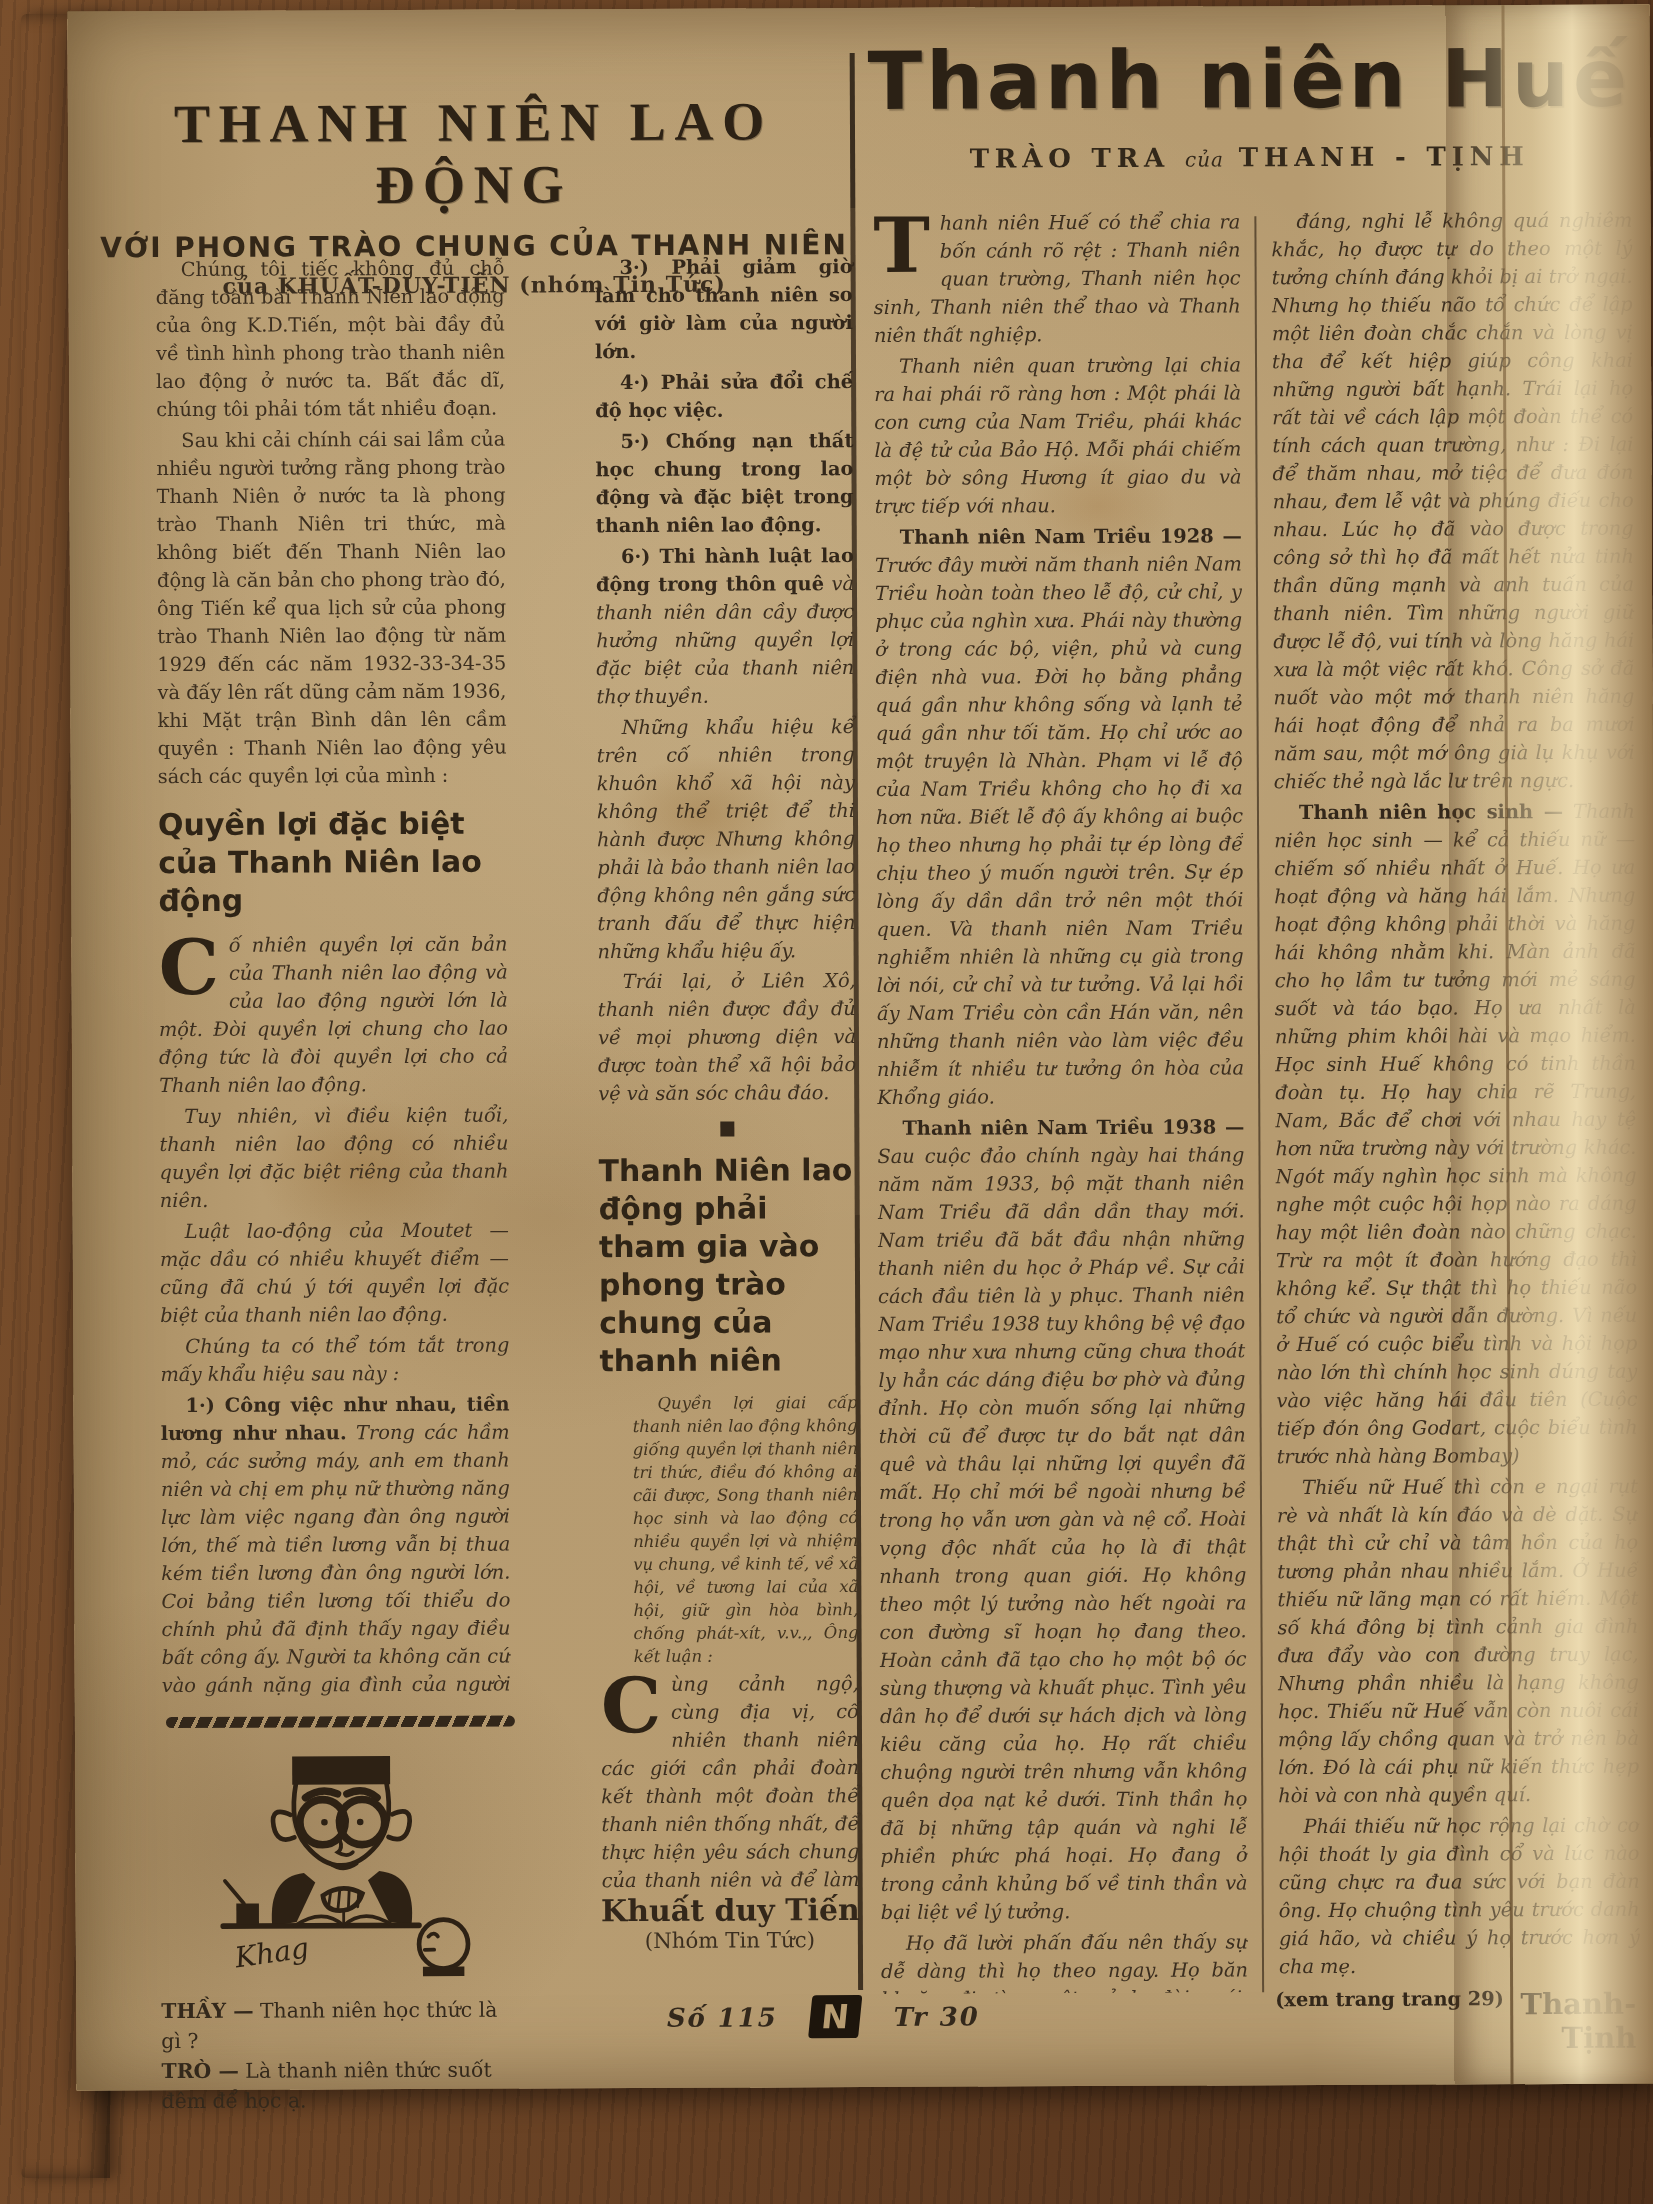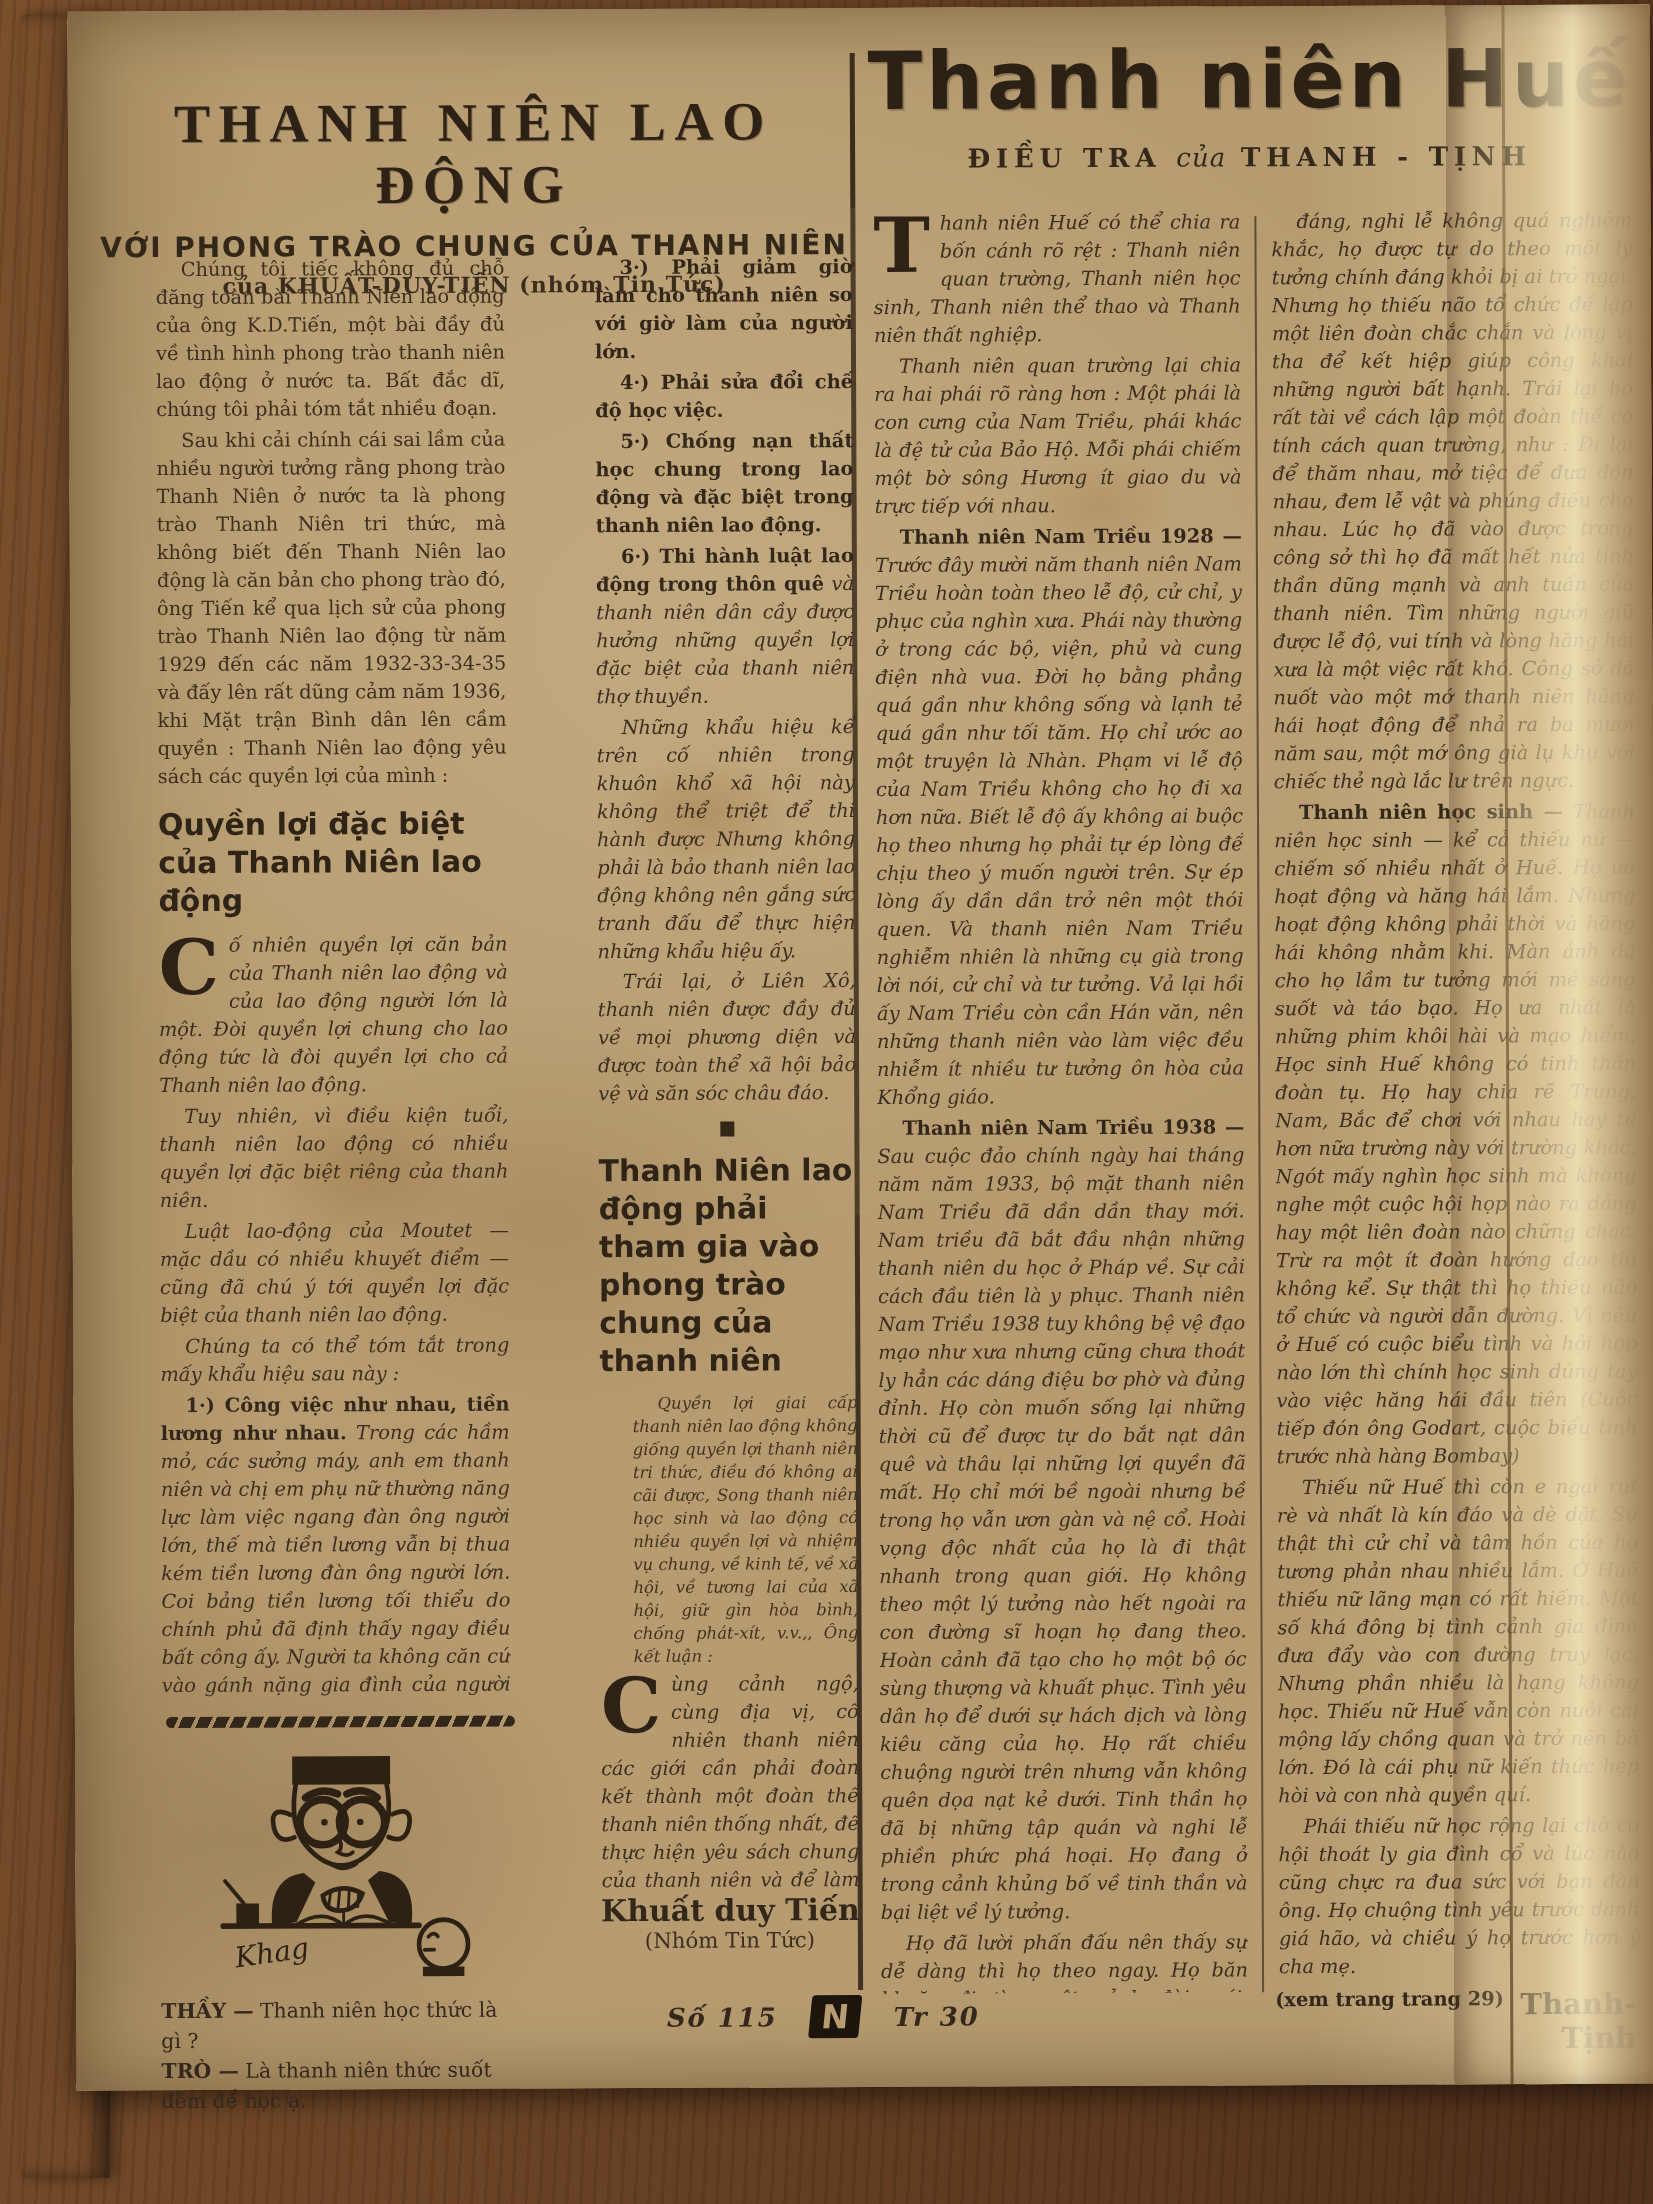--- a/index.html
+++ b/index.html
@@ -40,21 +40,21 @@
   .page-curl .crease{position:absolute;top:0;left:56px;width:2.9px;height:100%;background:linear-gradient(180deg,rgba(120,92,55,.55),rgba(90,65,35,.75));}
   .stain{position:absolute;border-radius:50%;pointer-events:none;}
   
   .lh-block{position:absolute;left:27px;top:82px;width:757px;text-align:center;}
   .lh-title{font-family:"Liberation Serif",serif;font-weight:bold;font-size:54px;letter-spacing:8.7px;color:#2d2215;text-shadow:1px 1px 0 rgba(45,34,21,.35);}
   .lh-sub{font-family:"DejaVu Sans","Liberation Sans",sans-serif;font-weight:bold;font-size:28px;letter-spacing:1.9px;color:#332718;margin-top:13.6px;}
   .lh-byline{font-size:22px;font-weight:bold;color:#3a2d1e;margin-top:9.7px;letter-spacing:1px;}
   .rh-block{position:absolute;left:798px;top:27px;width:767px;text-align:center;}
   .rh-title{font-family:"DejaVu Sans","Liberation Sans",sans-serif;font-weight:bold;font-size:80px;letter-spacing:3.9px;color:#2b2115;text-shadow:1.9px 1.9px 1px rgba(40,30,18,.3);}
   .rh-byline{font-size:26px;font-weight:bold;letter-spacing:5.8px;color:#33281a;margin-top:15.5px;}
-  .rh-byline .cua{font-size:26px;font-weight:normal;font-style:italic;letter-spacing:1px;}
+  .rh-byline .cua{font-size:20px;font-weight:normal;font-style:italic;letter-spacing:1px;}
 
   
   .rule-mid{position:absolute;left:782px;top:45px;width:4.9px;height:1937px;
     background:linear-gradient(180deg,#241a10 0 8%,#3a2c1c 8% 60%,#2c2013 60% 100%);opacity:.85;}
   .rule-col4{position:absolute;left:1186px;top:210px;width:1.9px;height:1776px;background:#4a3a26;opacity:.8;}
 
   
   .col{position:absolute;overflow:hidden;}
   .para{font-size:19.4px;line-height:28px;text-align:justify;text-indent:25px;margin:0 0 2.9px;color:#3b2e1f;}
   .italic{font-style:italic;}
@@ -98,21 +98,21 @@
 
   <div class="lh-block">
     <div class="lh-title">THANH NIÊN LAO ĐỘNG</div>
     <div class="lh-sub">VỚI PHONG TRÀO CHUNG CỦA THANH NIÊN</div>
     <div class="lh-byline">của KHUẤT-DUY-TIẾN (nhóm Tin Tức)</div>
   </div>
 
   <div class="rh-block">
     <div class="rh-title">Thanh niên Huế</div>
     <div class="rh-byline">
-      <span>ĐIỀU TRA</span>
+      <span>TRÀO TRA</span>
       <span class="cua">của</span>
       <span>THANH - TỊNH</span>
     </div>
   </div>
 
   <div class="rule-mid"></div>
   <div class="rule-col4"></div>
 
   <div class="col" style="left:87px;top:245px;width:349px;height:1442px;">
       <p class="para">Chúng tôi tiếc không đủ chỗ đăng toàn bài Thanh Niên lao động của ông K.D.Tiến, một bài đầy đủ về tình hình phong trào thanh niên lao động ở nước ta. Bất đắc dĩ, chúng tôi phải tóm tắt nhiều đoạn.</p>

